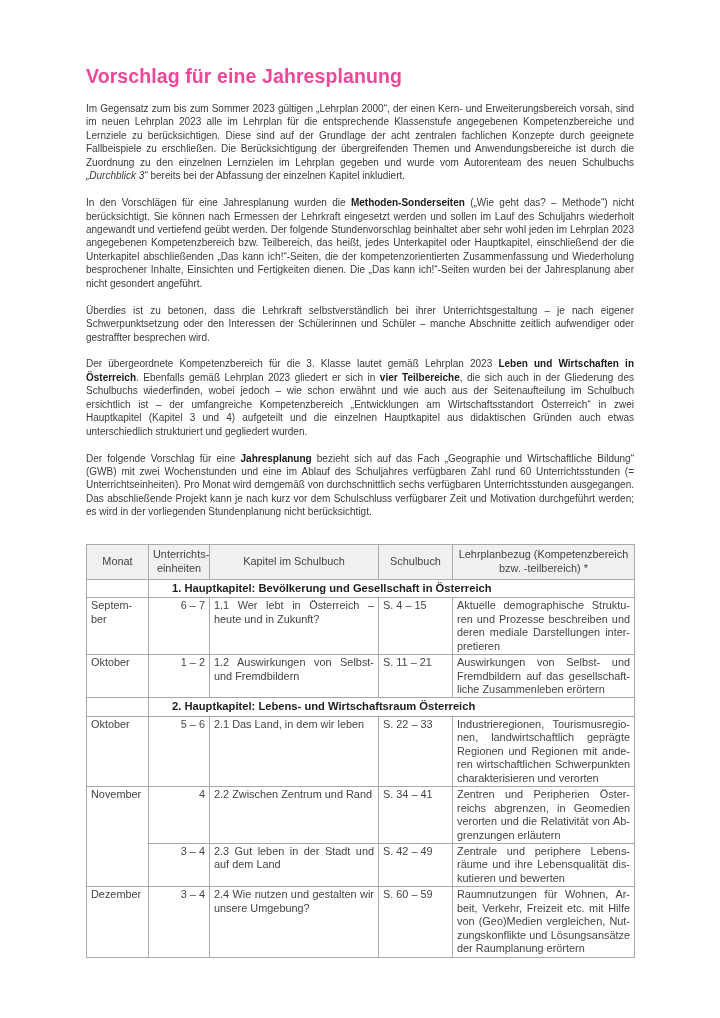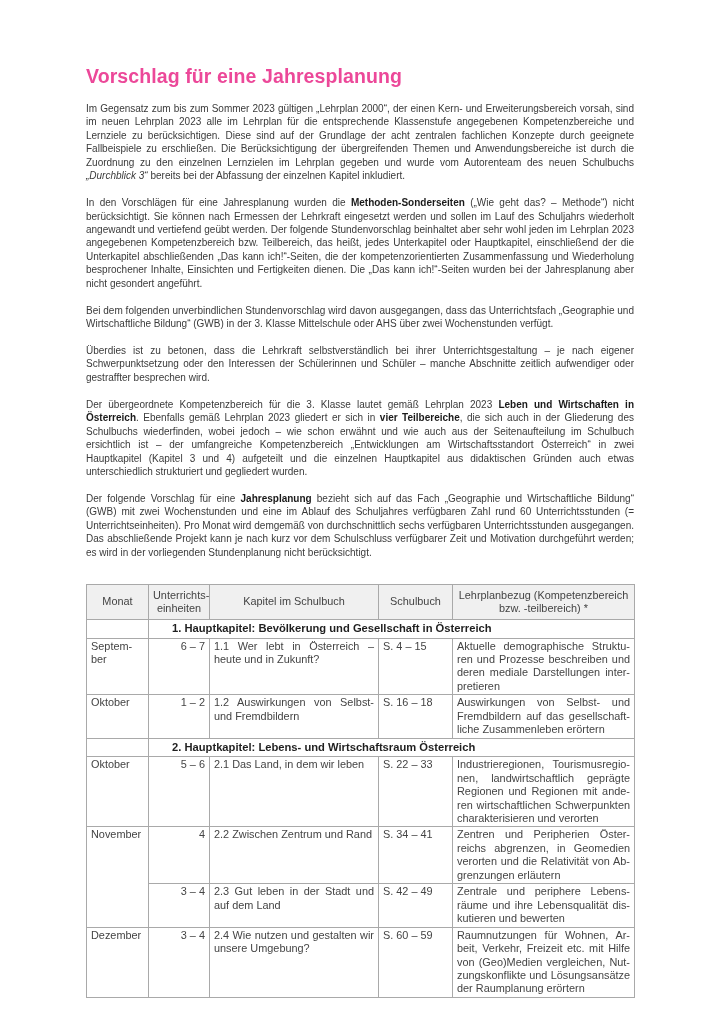--- a/index.html
+++ b/index.html
@@ -39,21 +39,20 @@
 </head>
 <body>
 
 <div class="page">
   <h1>Vorschlag für eine Jahresplanung</h1>
 
   <p><span>Im Gegensatz zum bis zum Sommer 2023 gültigen „Lehrplan 2000“, der einen Kern- und Erweiterungsbereich vorsah, sind im neuen Lehrplan 2023 alle im Lehrplan für die entsprechende Klassenstufe angegebenen Kompe­tenzbereiche und Lernziele zu berücksichtigen. Diese sind auf der Grundlage der acht zentralen fachlichen Kon­zepte durch geeignete Fallbeispiele zu erschließen. Die Berücksichtigung der übergreifenden Themen und Anwen­dungsbereiche ist durch die Zuordnung zu den einzelnen Lernzielen im Lehrplan gegeben und wurde vom Auto­renteam des neuen Schulbuchs </span><i>„Durchblick 3“</i><span> bereits bei der Abfassung der einzelnen Kapitel inkludiert.</span></p>
 
   <p><span>In den Vorschlägen für eine Jahresplanung wurden die </span><b>Methoden-Sonderseiten</b><span> („Wie geht das? – Methode“) nicht berücksichtigt. Sie können nach Ermessen der Lehrkraft eingesetzt werden und sollen im Lauf des Schuljahrs wiederholt angewandt und vertiefend geübt werden. Der folgende Stundenvorschlag beinhaltet aber sehr wohl je­den im Lehrplan 2023 angegebenen Kompetenzbereich bzw. Teilbereich, das heißt, jedes Unterkapitel oder Haupt­kapitel, einschließend der die Unterkapitel abschließenden „Das kann ich!“-Seiten, die der kompetenzorientierten Zusammenfassung und Wiederholung besprochener Inhalte, Einsichten und Fertigkeiten dienen. Die „Das kann ich!“-Seiten wurden bei der Jahresplanung aber nicht gesondert angeführt.</span></p>
 
-  <p>Bei dem folgenden unverbindlichen Stundenvorschlag wird davon ausgegangen, dass das Unterrichtsfach „Geo­graphie und Wirtschaftliche Bildung“ (GWB) in der 3. Klasse Mittelschule oder AHS über zwei Wochenstunden verfügt.</p>
 
   <p>Überdies ist zu betonen, dass die Lehrkraft selbstverständlich bei ihrer Unterrichtsgestaltung – je nach eigener Schwerpunktsetzung oder den Interessen der Schülerinnen und Schüler – manche Abschnitte zeitlich aufwendiger oder gestraffter besprechen wird.</p>
 
   <p><span>Der übergeordnete Kompetenzbereich für die 3. Klasse lautet gemäß Lehrplan 2023 </span><b>Leben und Wirtschaften in Österreich</b><span>. Ebenfalls gemäß Lehrplan 2023 gliedert er sich in </span><b>vier Teilbereiche</b><span>, die sich auch in der Gliederung des Schulbuchs wiederfinden, wobei jedoch – wie schon erwähnt und wie auch aus der Seitenaufteilung im Schul­buch ersichtlich ist – der umfangreiche Kompetenzbereich „Entwicklungen am Wirtschaftsstandort Österreich“ in zwei Hauptkapitel (Kapitel 3 und 4) aufgeteilt und die einzelnen Hauptkapitel aus didaktischen Gründen auch etwas unterschiedlich strukturiert und gegliedert wurden.</span></p>
 
   <p><span>Der folgende Vorschlag für eine </span><b>Jahresplanung</b><span> bezieht sich auf das Fach „Geographie und Wirtschaftliche Bil­dung“ (GWB) mit zwei Wochenstunden und eine im Ablauf des Schuljahres verfügbaren Zahl rund 60 Unterrichts­stunden (= Unterrichtseinheiten). Pro Monat wird demgemäß von durchschnittlich sechs verfügbaren Unterrichts­stunden ausgegangen. Das abschließende Projekt kann je nach kurz vor dem Schulschluss verfügbarer Zeit und Motivation durchgeführt werden; es wird in der vorliegenden Stundenplanung nicht berücksichtigt.</span></p>
 
   <table>
     <colgroup>
       <col class="col-month">
@@ -80,21 +79,21 @@
         <td>Septem­ber</td>
         <td class="center">6 – 7</td>
         <td class="just">1.1 Wer lebt in Österreich – heute und in Zukunft?</td>
         <td>S.  4 – 15</td>
         <td class="just">Aktuelle demographische Struktu­ren und Prozesse beschreiben und deren mediale Darstellungen inter­pretieren</td>
       </tr>
       <tr>
         <td>Oktober</td>
         <td class="center">1 – 2</td>
         <td class="just">1.2 Auswirkungen von Selbst- und Fremdbildern</td>
-        <td>S. 16 – 18</td>
+        <td>S. 11 – 21</td>
         <td class="just">Auswirkungen von Selbst- und Fremdbildern auf das gesellschaft­liche Zusammenleben erörtern</td>
       </tr>
       <tr class="chapter">
         <td></td>
         <td colspan="4" class="chapter-title">2. Hauptkapitel: Lebens- und Wirtschaftsraum Österreich</td>
       </tr>
       <tr>
         <td>Oktober</td>
         <td class="center">5 – 6</td>
         <td class="just">2.1 Das Land, in dem wir leben</td>

